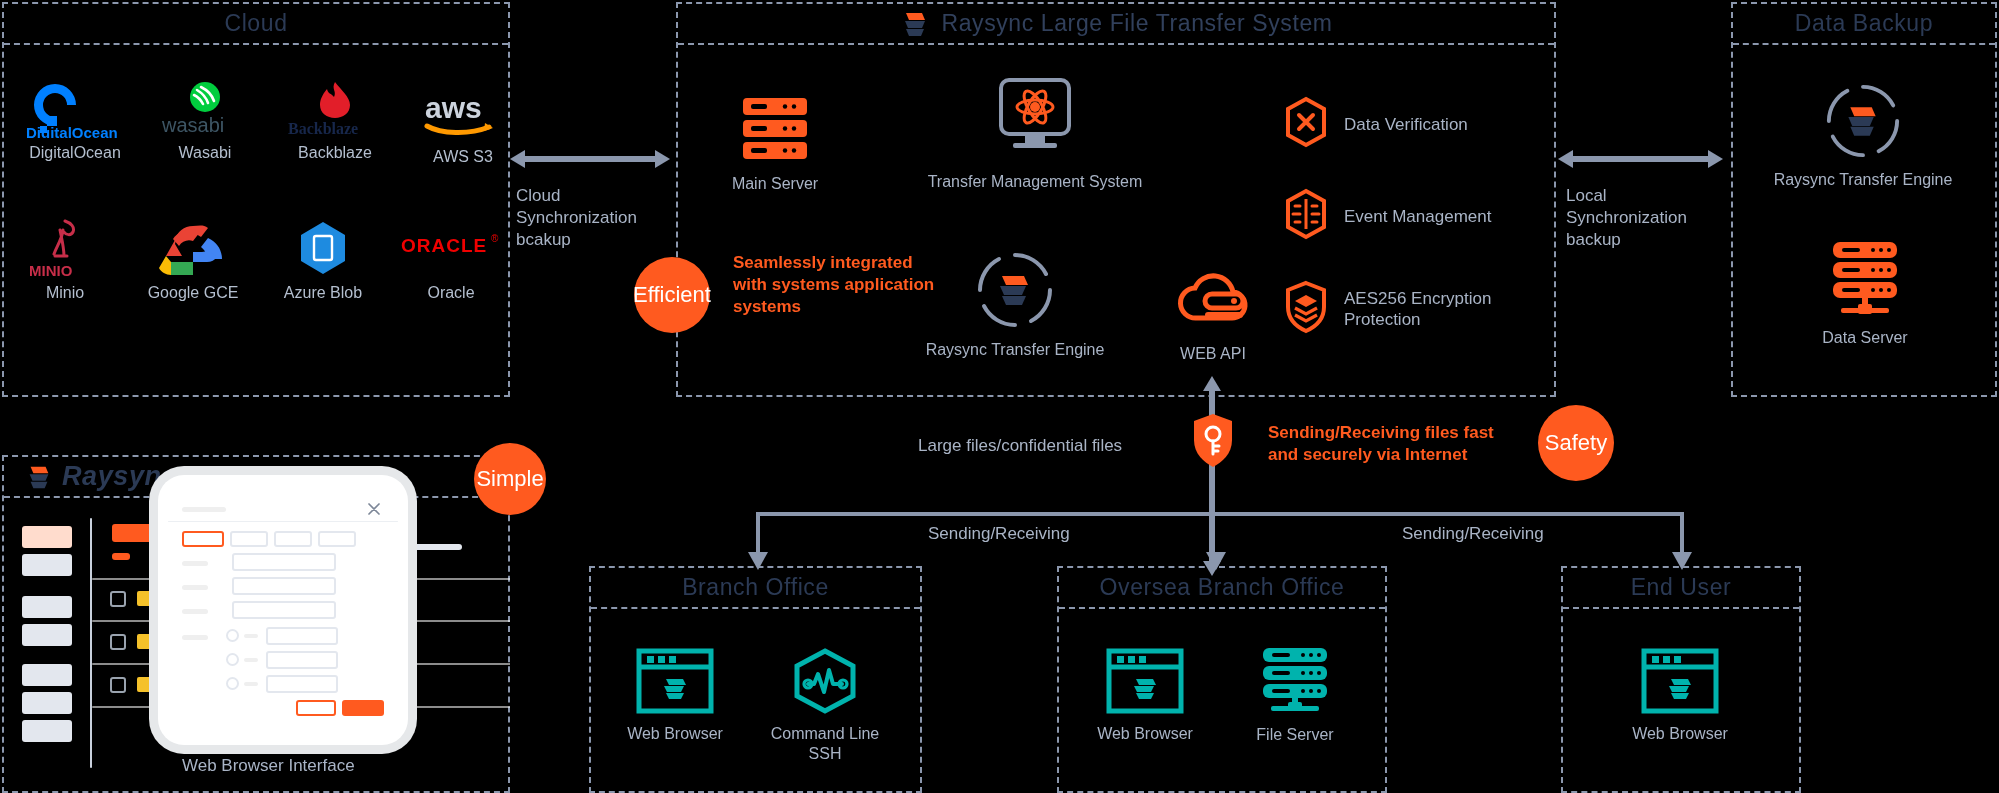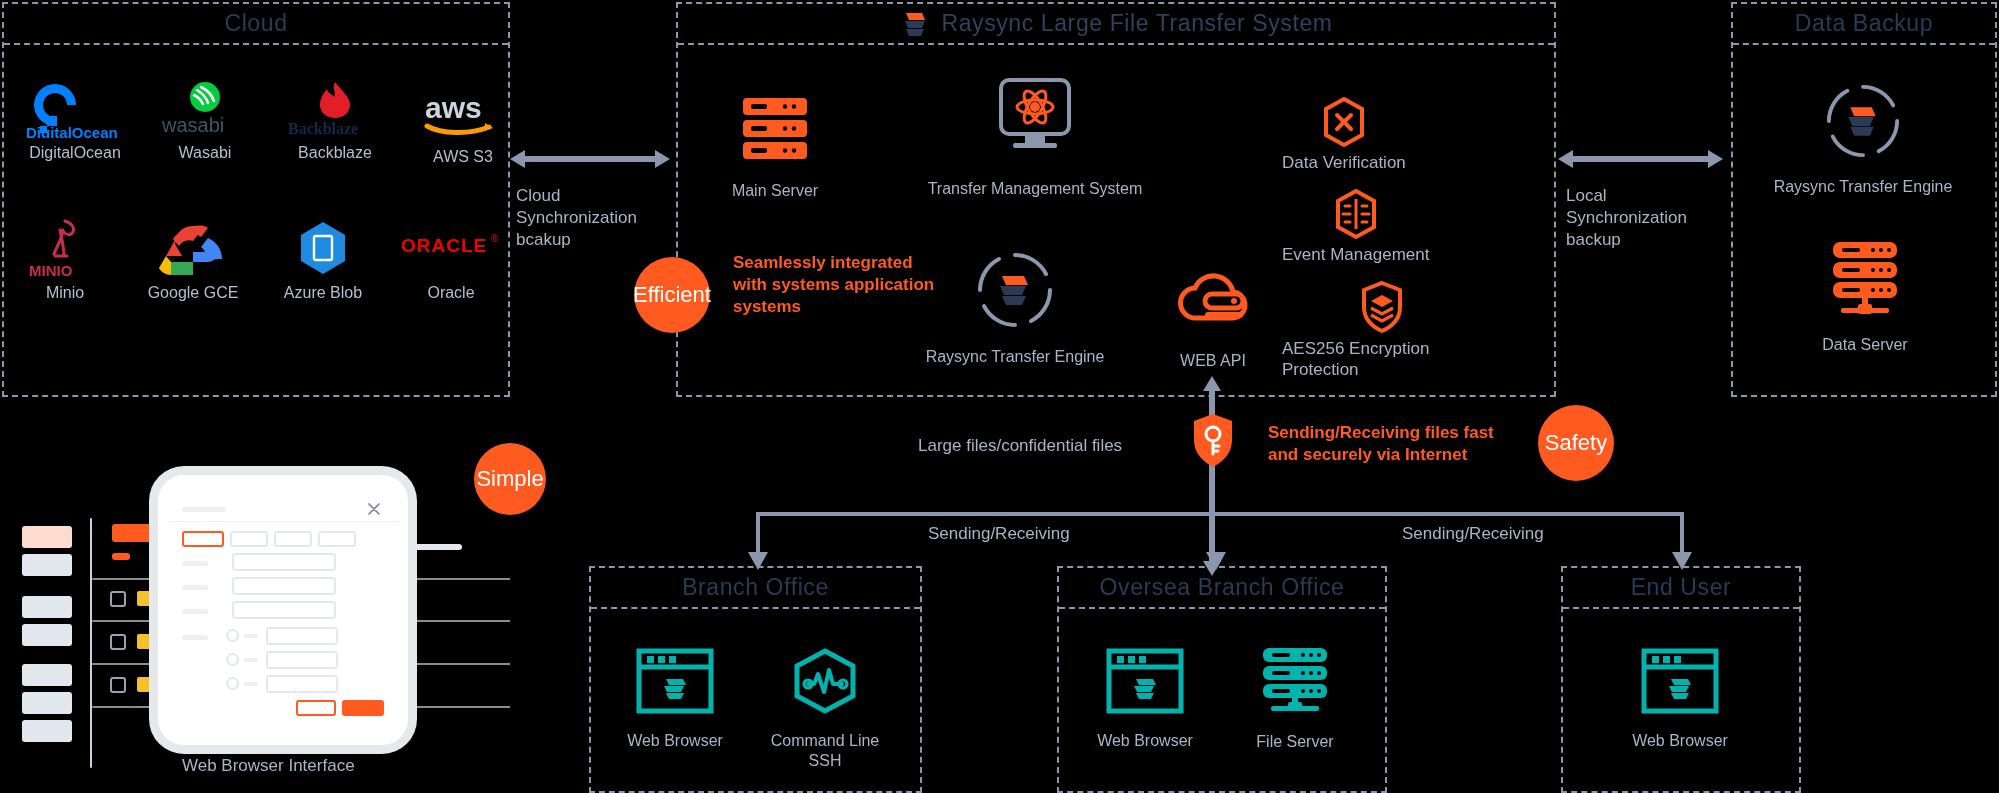--- a/index.html
+++ b/index.html
@@ -38,21 +38,21 @@
     white-space: nowrap;
   }
   .panel-title.bright { color: #31405c; }
 
   
   .node { position: absolute; text-align: center; }
   .node .cap {
     color: #a9b4c6;
     font-size: 16px;
     line-height: 20px;
-    margin-top: 13px;
+    margin-top: 6px;
     white-space: nowrap;
   }
   .node .cap.wrap { white-space: normal; }
 
   
   .vendor { position: absolute; width: 130px; text-align: center; }
   .vendor .logo-box {
     height: 62px;
     display: flex;
     align-items: center;
@@ -98,21 +98,21 @@
     line-height: 22px;
     white-space: nowrap;
   }
   .plabel.multi { white-space: normal; }
 
   
   .feat-row {
     position: absolute;
     display: flex;
     align-items: center;
-    flex-direction: column;
+    gap: 14px;
   }
   .feat-row .ftext {
     color: #a9b4c6;
     font-size: 17px;
     line-height: 21px;
   }
 
   
   .mock-shell {
     position: absolute;
@@ -479,20 +479,32 @@
       </svg>
   </div>
 
   <div class="plabel" style="left:928px; top:523px;">
     <span>Sending/Receiving</span>
   </div>
   <div class="plabel" style="left:1402px; top:523px;">
     <span>Sending/Receiving</span>
   </div>
 
+  <div class="panel" style="left:2px; top:455px; width:508px; height:338px;">
+    <div class="panel-head" style="justify-content:flex-start; padding-left:20px; gap:8px;">
+      <span style="display:inline-flex;">
+        <svg width="30" height="32" viewBox="0 0 32 34">
+          <path d="M7 6h16l3 7H10z" fill="#ff5a1f"></path>
+          <path d="M6 14h20l-3 7H9z" fill="#2b3a55"></path>
+          <path d="M7 22h18l-3 7H10z" fill="#2b3a55"></path>
+        </svg>
+      </span>
+      <span class="panel-title" style="color:#2b3a55; font-style:italic; font-weight:bold; font-size:27px;">Raysync</span>
+    </div>
+  </div>
 
   <div class="abs" style="left:2px; top:496px; width:508px; height:297px; overflow:hidden;">
 
     <div class="sk sk-peach" style="left:20px; top:30px; width:50px; height:22px;"></div>
     <div class="sk sk-grey" style="left:20px; top:58px; width:50px; height:22px;"></div>
     <div class="sk sk-grey" style="left:20px; top:100px; width:50px; height:22px;"></div>
     <div class="sk sk-grey" style="left:20px; top:128px; width:50px; height:22px;"></div>
     <div class="sk sk-grey" style="left:20px; top:168px; width:50px; height:22px;"></div>
     <div class="sk sk-grey" style="left:20px; top:196px; width:50px; height:22px;"></div>
     <div class="sk sk-grey" style="left:20px; top:224px; width:50px; height:22px;"></div>

